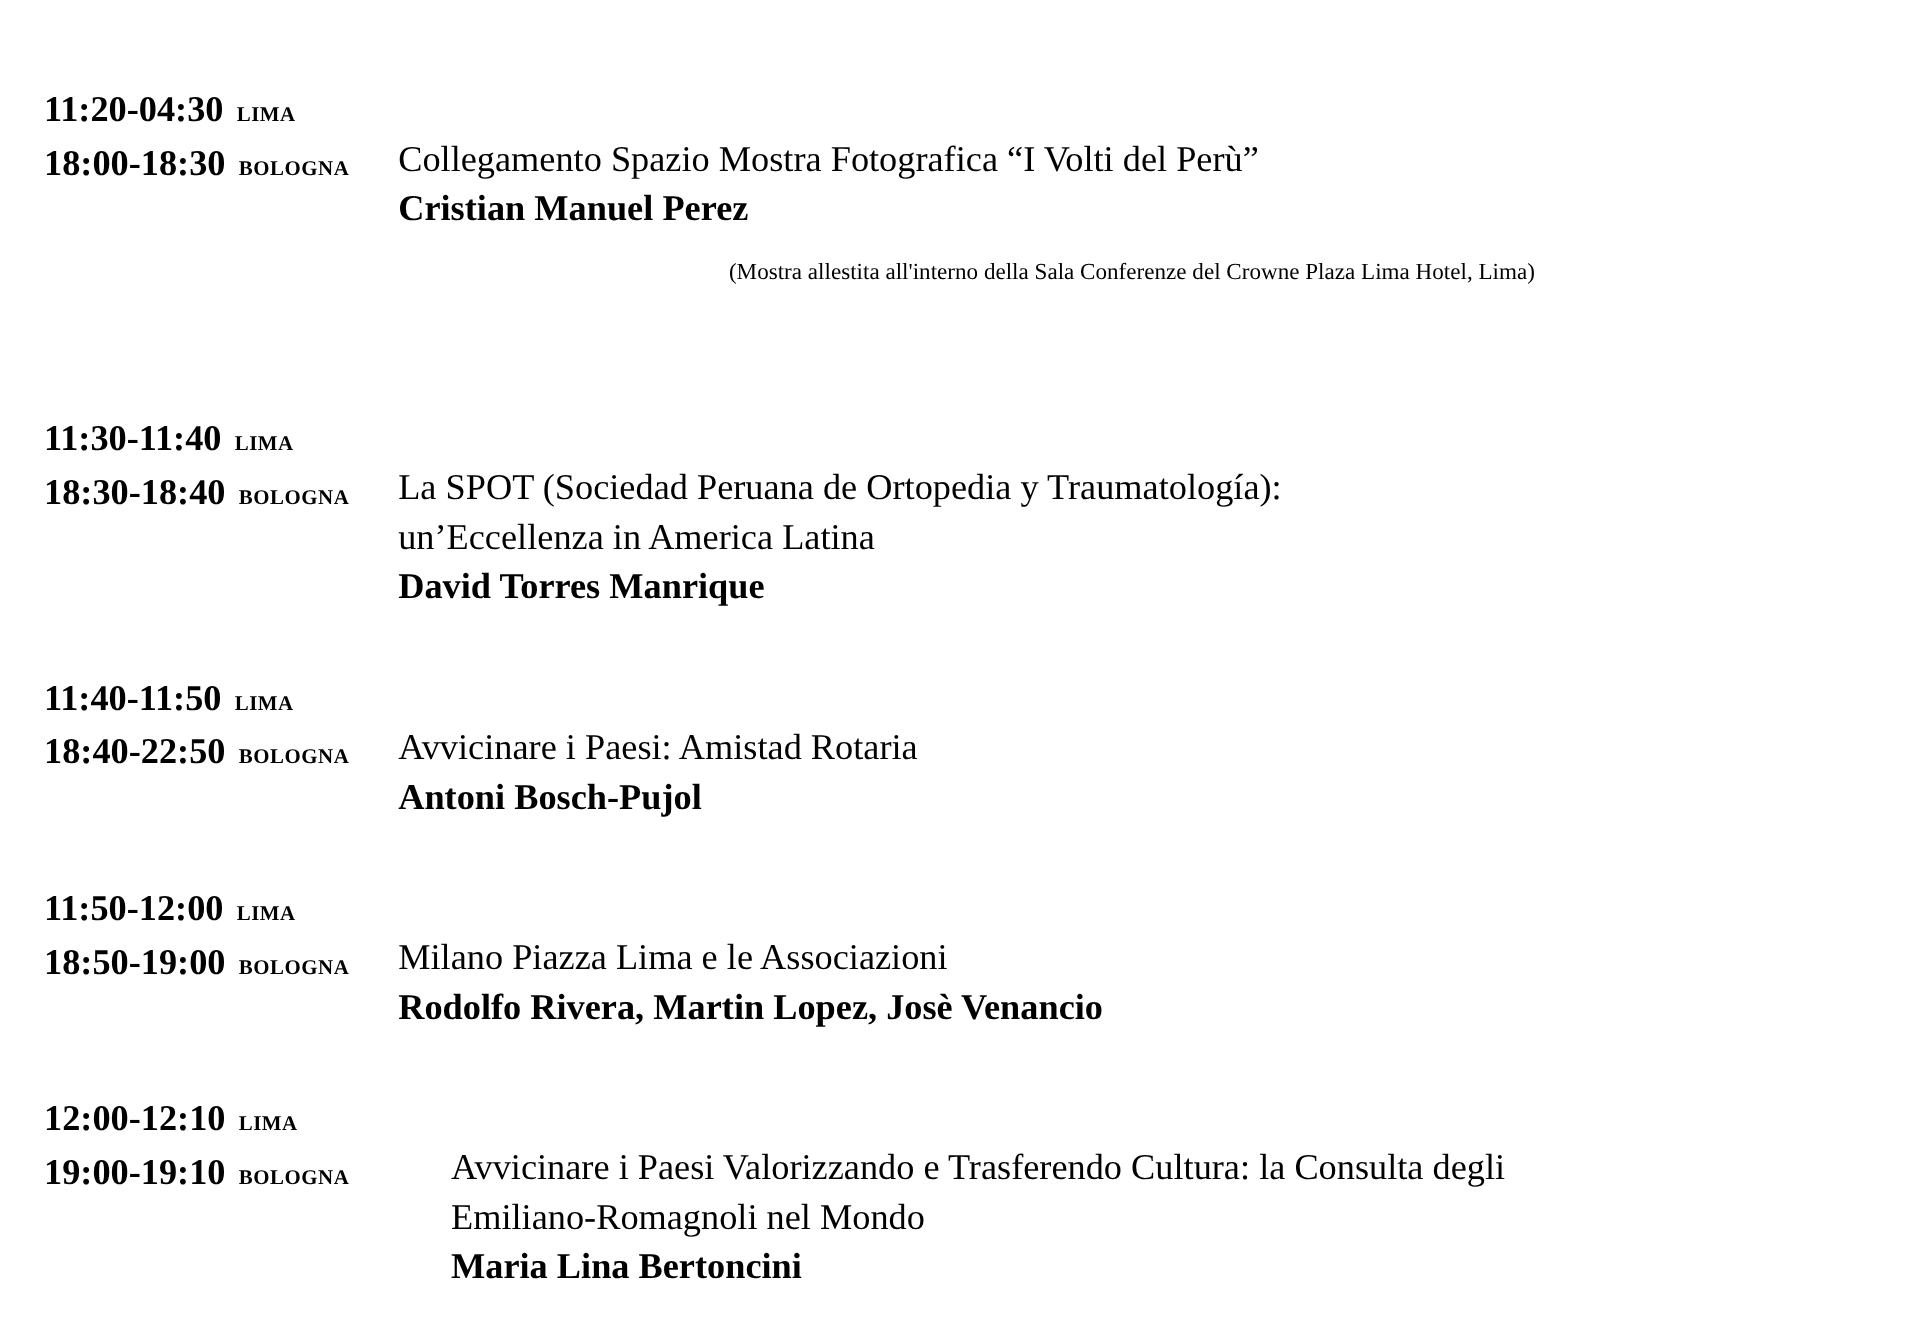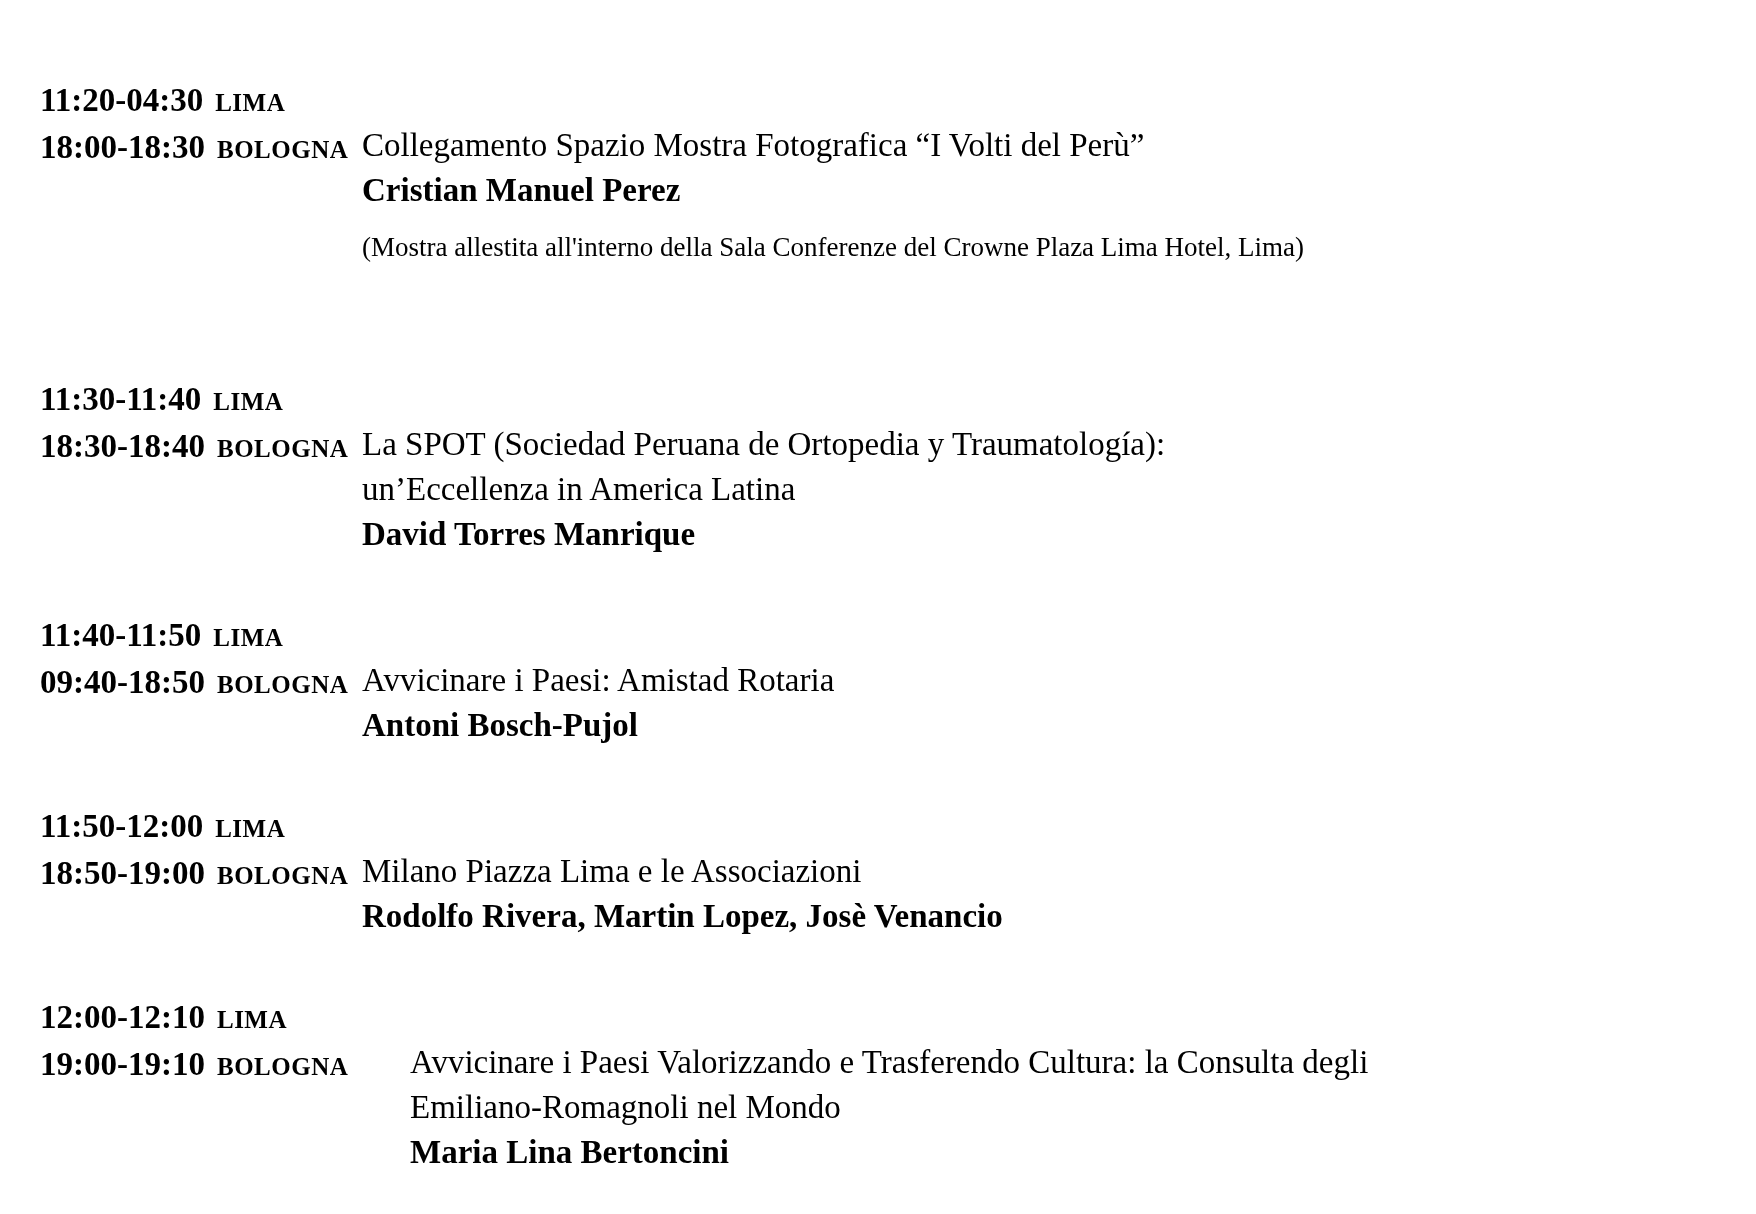--- a/index.html
+++ b/index.html
@@ -36,38 +36,39 @@
     white-space: nowrap;
   }
   .time-line {
     font-weight: bold;
   }
   .time-range {
     font-weight: bold;
   }
   .city-label {
     font-weight: bold;
-    font-size: 25px;
+    font-size: 19px;
     margin-left: 12px;
     letter-spacing: 0.5px;
   }
   .content {
     padding-top: 45px; 
   }
   .event-title {
     font-weight: normal;
     white-space: pre-line;
   }
   .event-speakers {
     font-weight: bold;
   }
   .event-note {
     margin-top: 16px;
-    font-size: 27px;
+    font-size: 21px;
     line-height: 36px;
+    text-align: center;
   }
 </style>
 </head>
 <body>
 
 <div class="page">
 
   <div class="block gap-lg">
     <div class="times">
       <div class="time-line">
@@ -99,21 +100,21 @@
       <div class="event-speakers">David Torres Manrique</div>
     </div>
   </div>
 
   <div class="block">
     <div class="times">
       <div class="time-line">
         <span class="time-range">11:40-11:50</span><span class="city-label">LIMA</span>
       </div>
       <div class="time-line">
-        <span class="time-range">09:40-18:50</span><span class="city-label">BOLOGNA</span>
+        <span class="time-range">18:40-22:50</span><span class="city-label">BOLOGNA</span>
       </div>
     </div>
     <div class="content">
       <div class="event-title">Avvicinare i Paesi: Amistad Rotaria</div>
       <div class="event-speakers">Antoni Bosch-Pujol</div>
     </div>
   </div>
 
   <div class="block">
     <div class="times">

